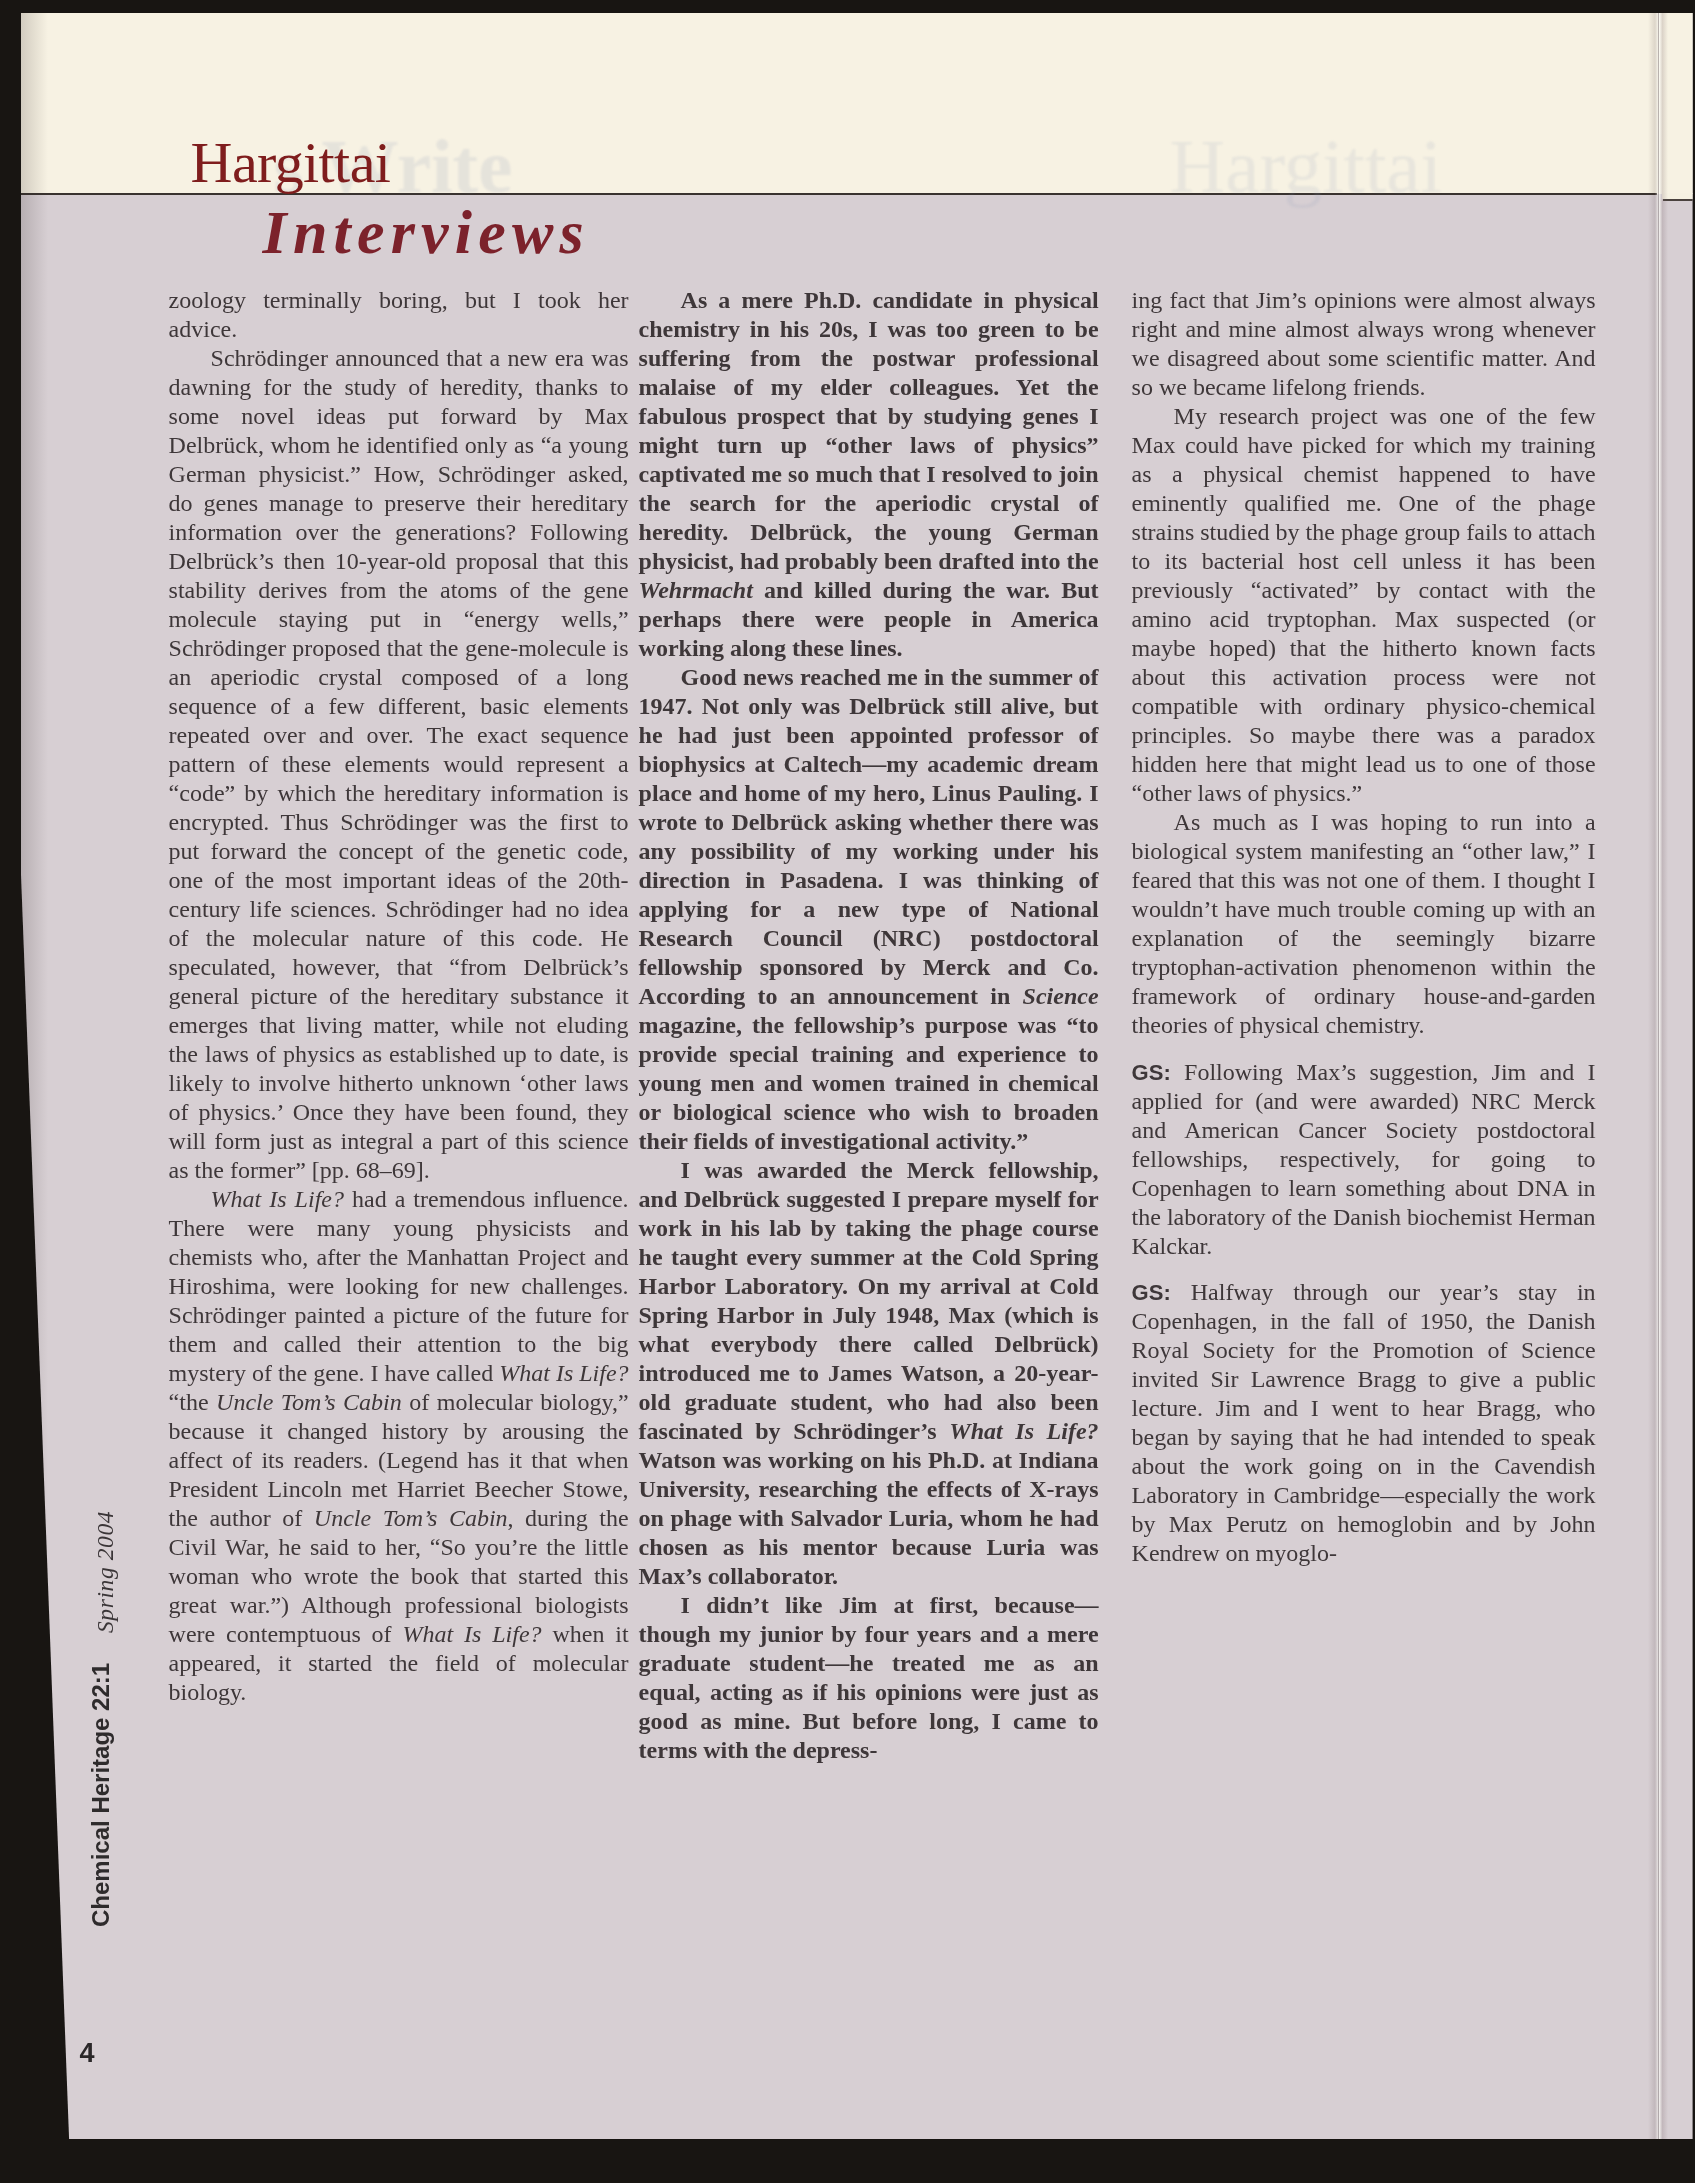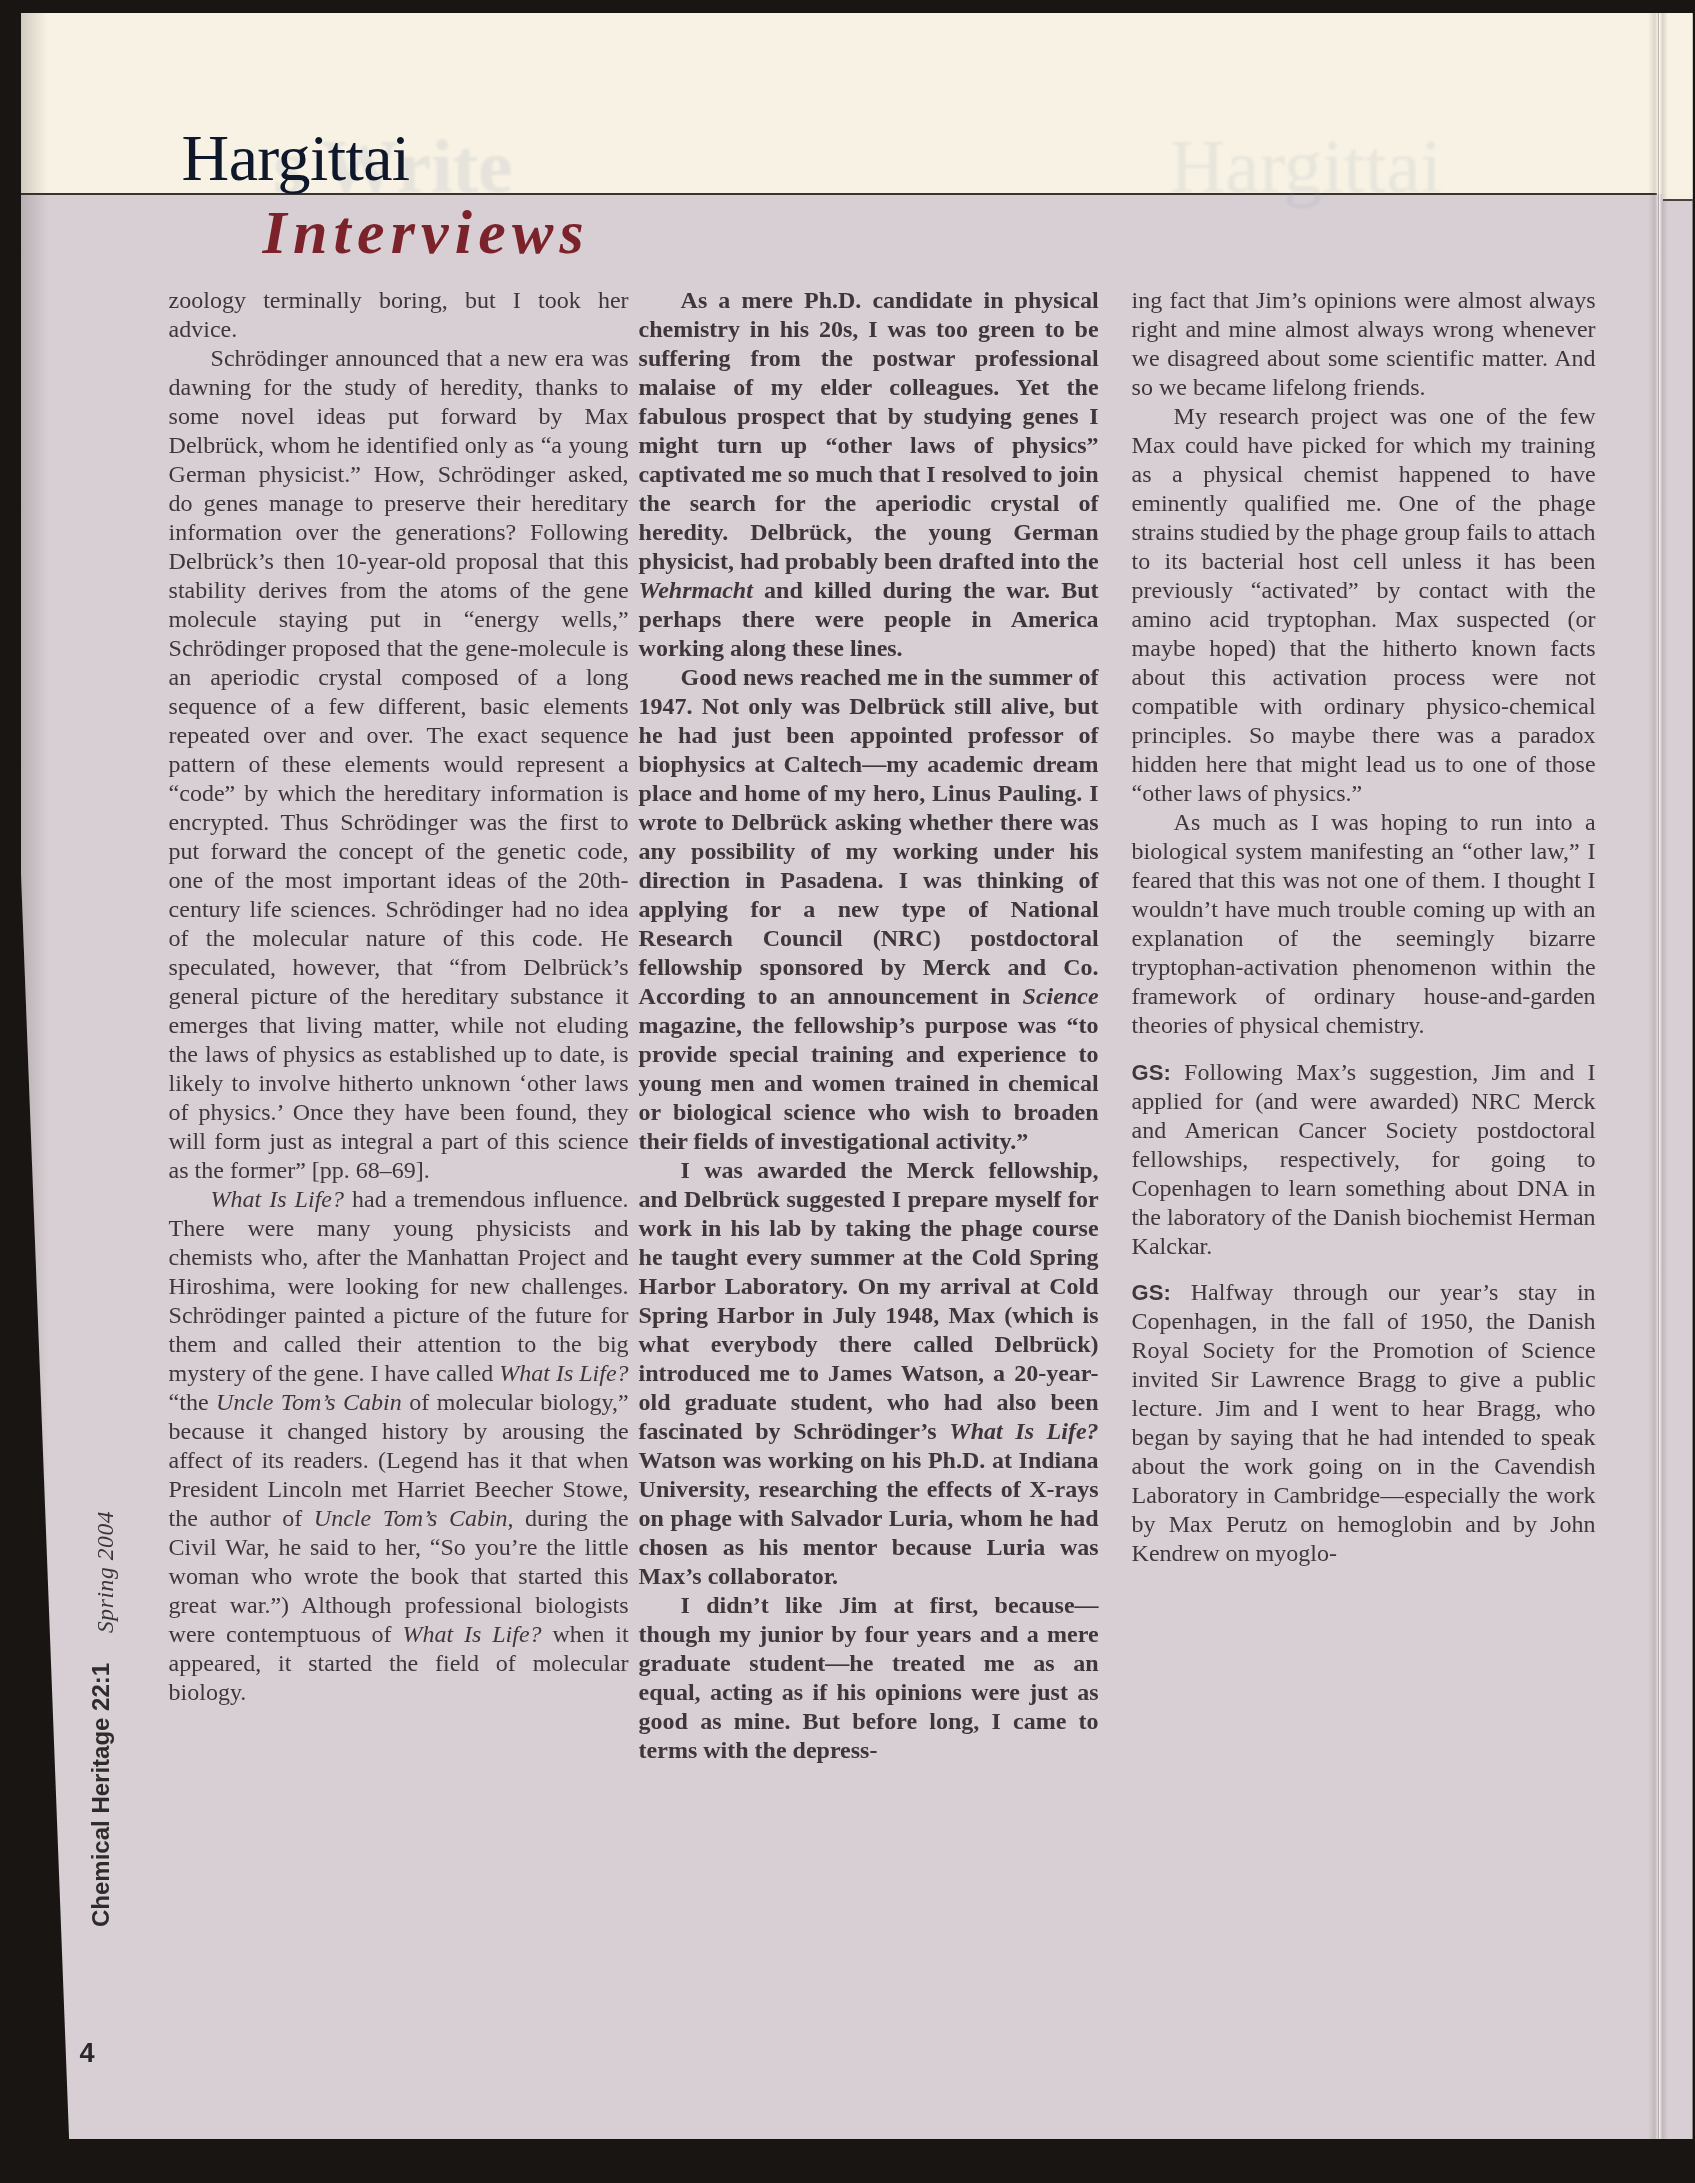--- a/index.html
+++ b/index.html
@@ -27,23 +27,23 @@
   .sliver-cream{
     position:absolute;left:1641px;top:180px;width:31px;height:5.9px;
     background:#f6f1e2;
   }
   .header-rule-sliver{
     position:absolute;left:1642px;top:186px;width:30px;height:1.8px;
     background:#4a423e;
   }
   .page-title{
     position:absolute;left:157px;top:108px;
-    font-size:66px;line-height:1;
-    font-weight:400;color:#0f172a;letter-spacing:-0.6px;
-    margin:4px;z-index:3;
+    font-size:58px;line-height:1;
+    font-weight:400;color:#7f1d1d;letter-spacing:-0.6px;
+    margin:13px;z-index:3;
   }
   .page-subtitle{
     position:absolute;left:242px;top:188px;
     font-size:62px;line-height:1;
     font-style:italic;color:#7c222b;letter-spacing:0.10em;
     margin:0;z-index:3;
   }
   .ghost{
     position:absolute;top:115px;
     font-size:77px;line-height:1;

